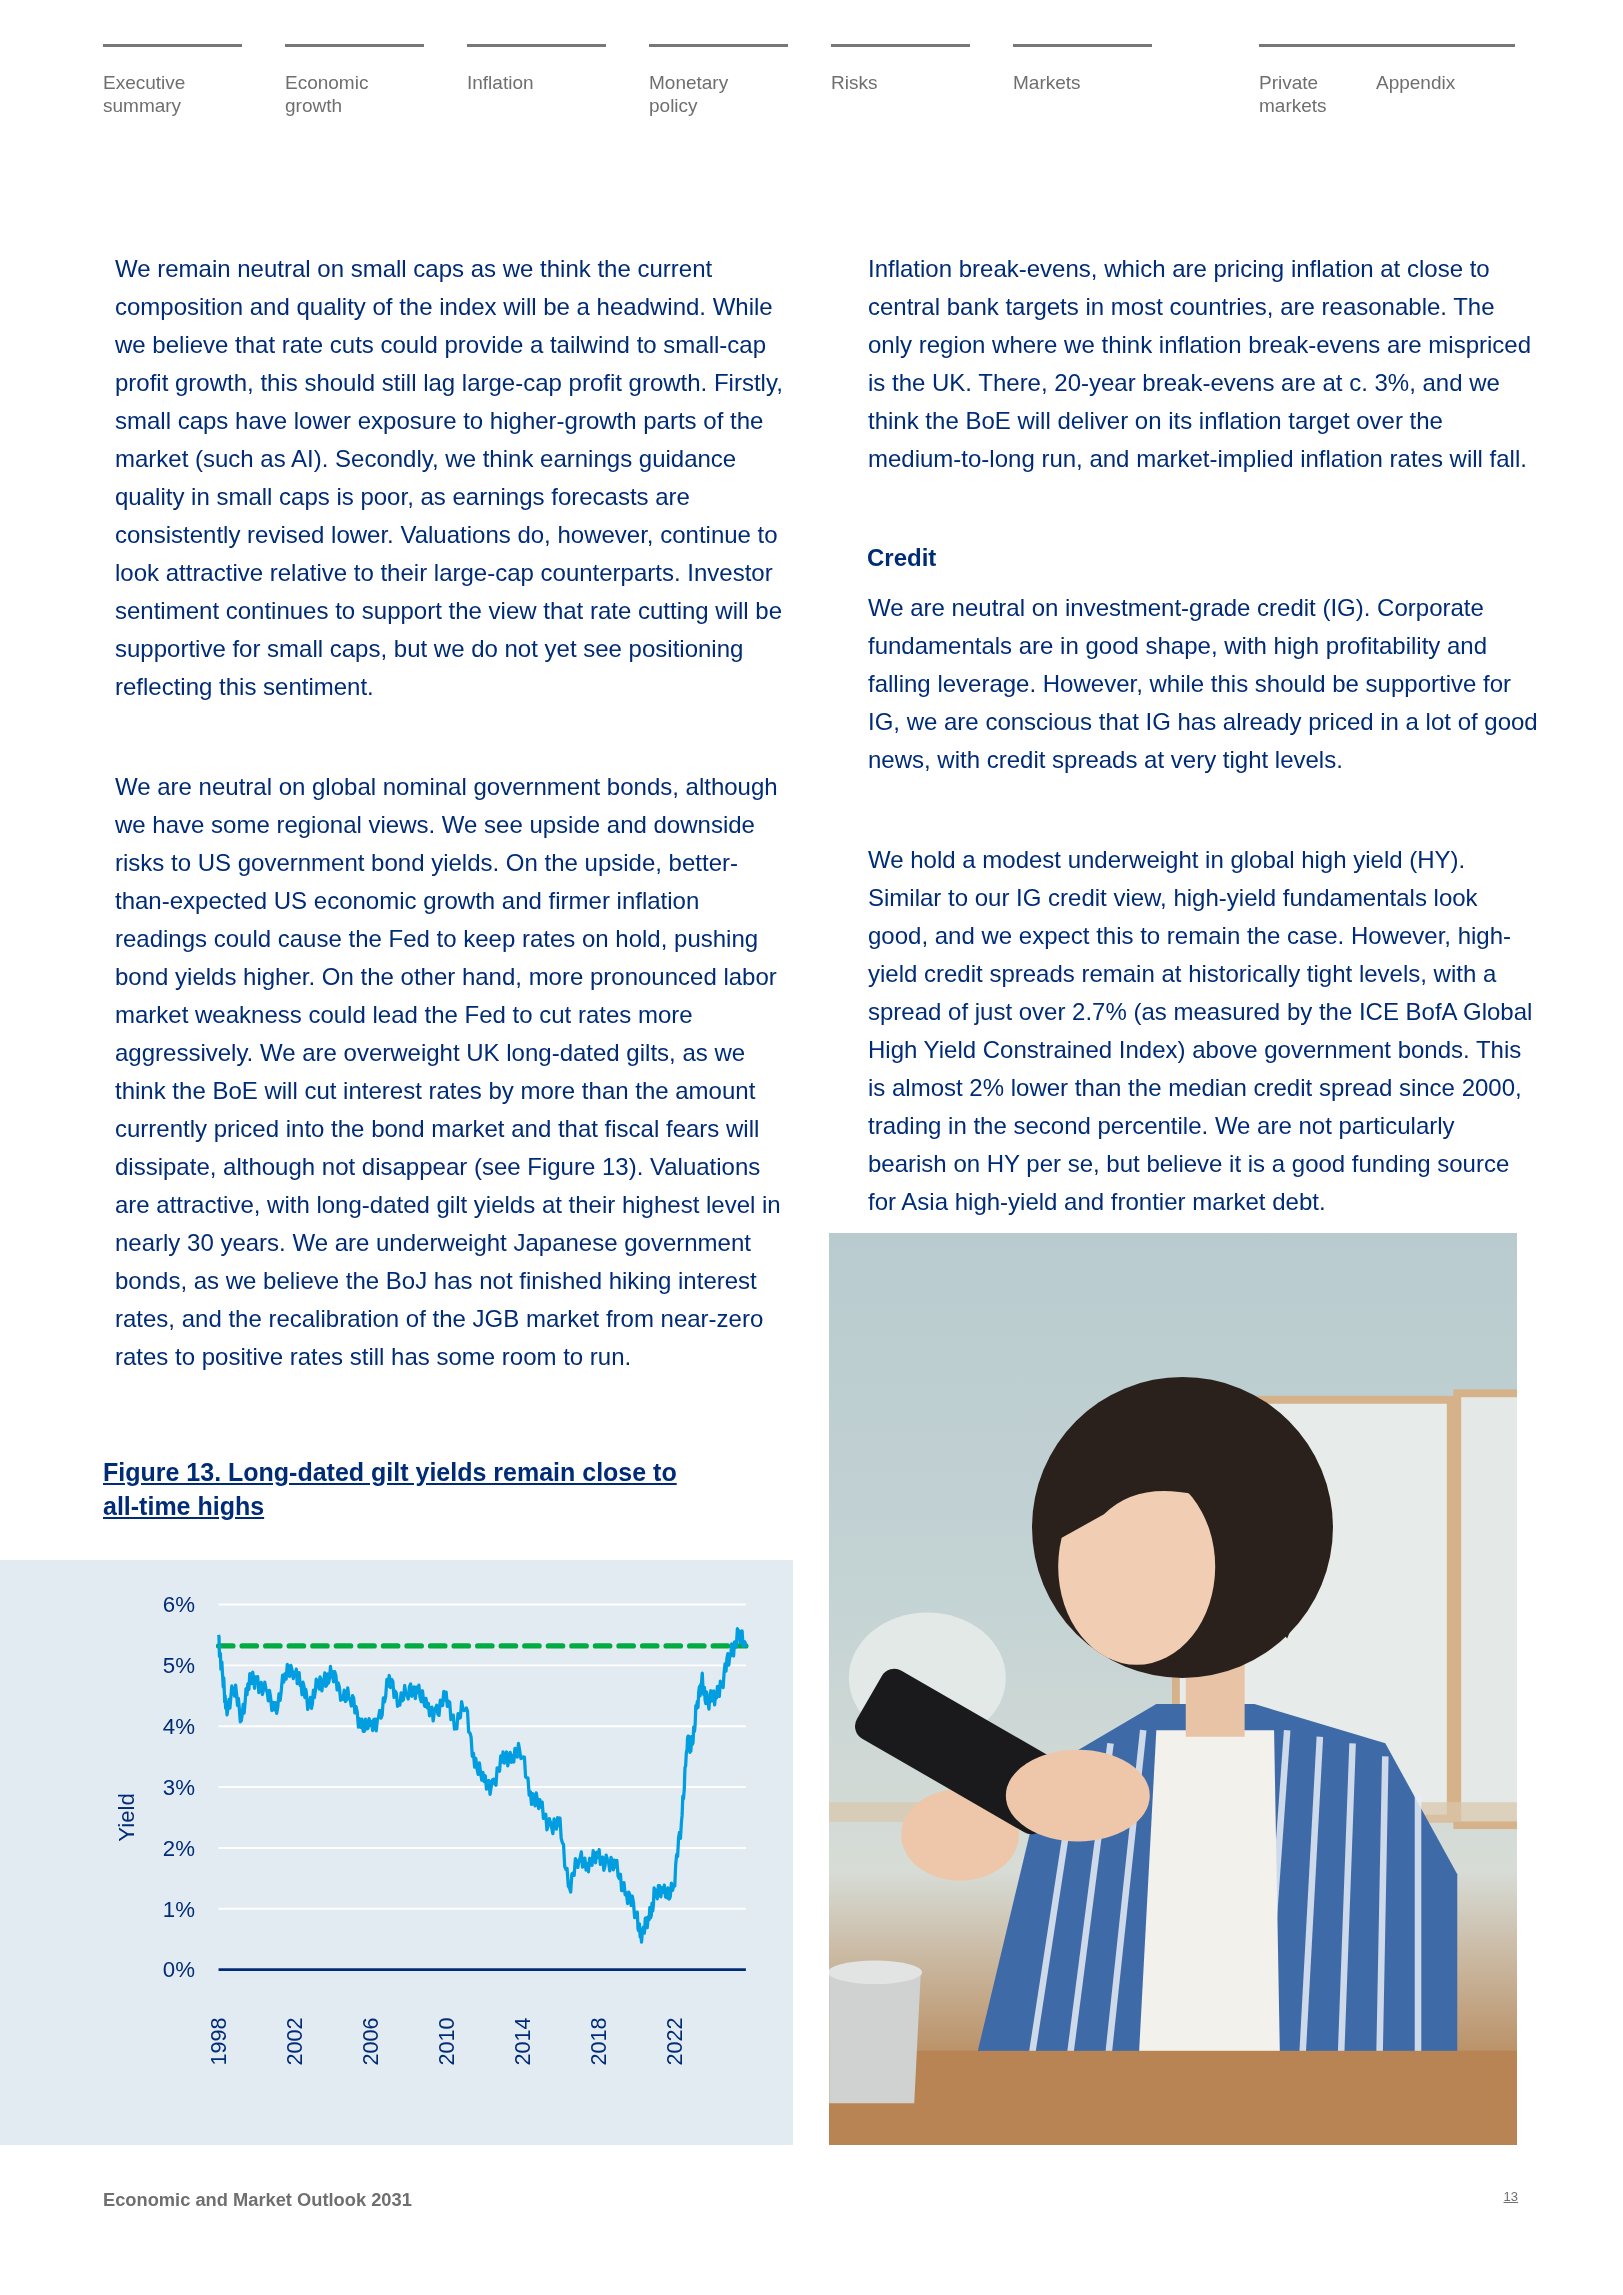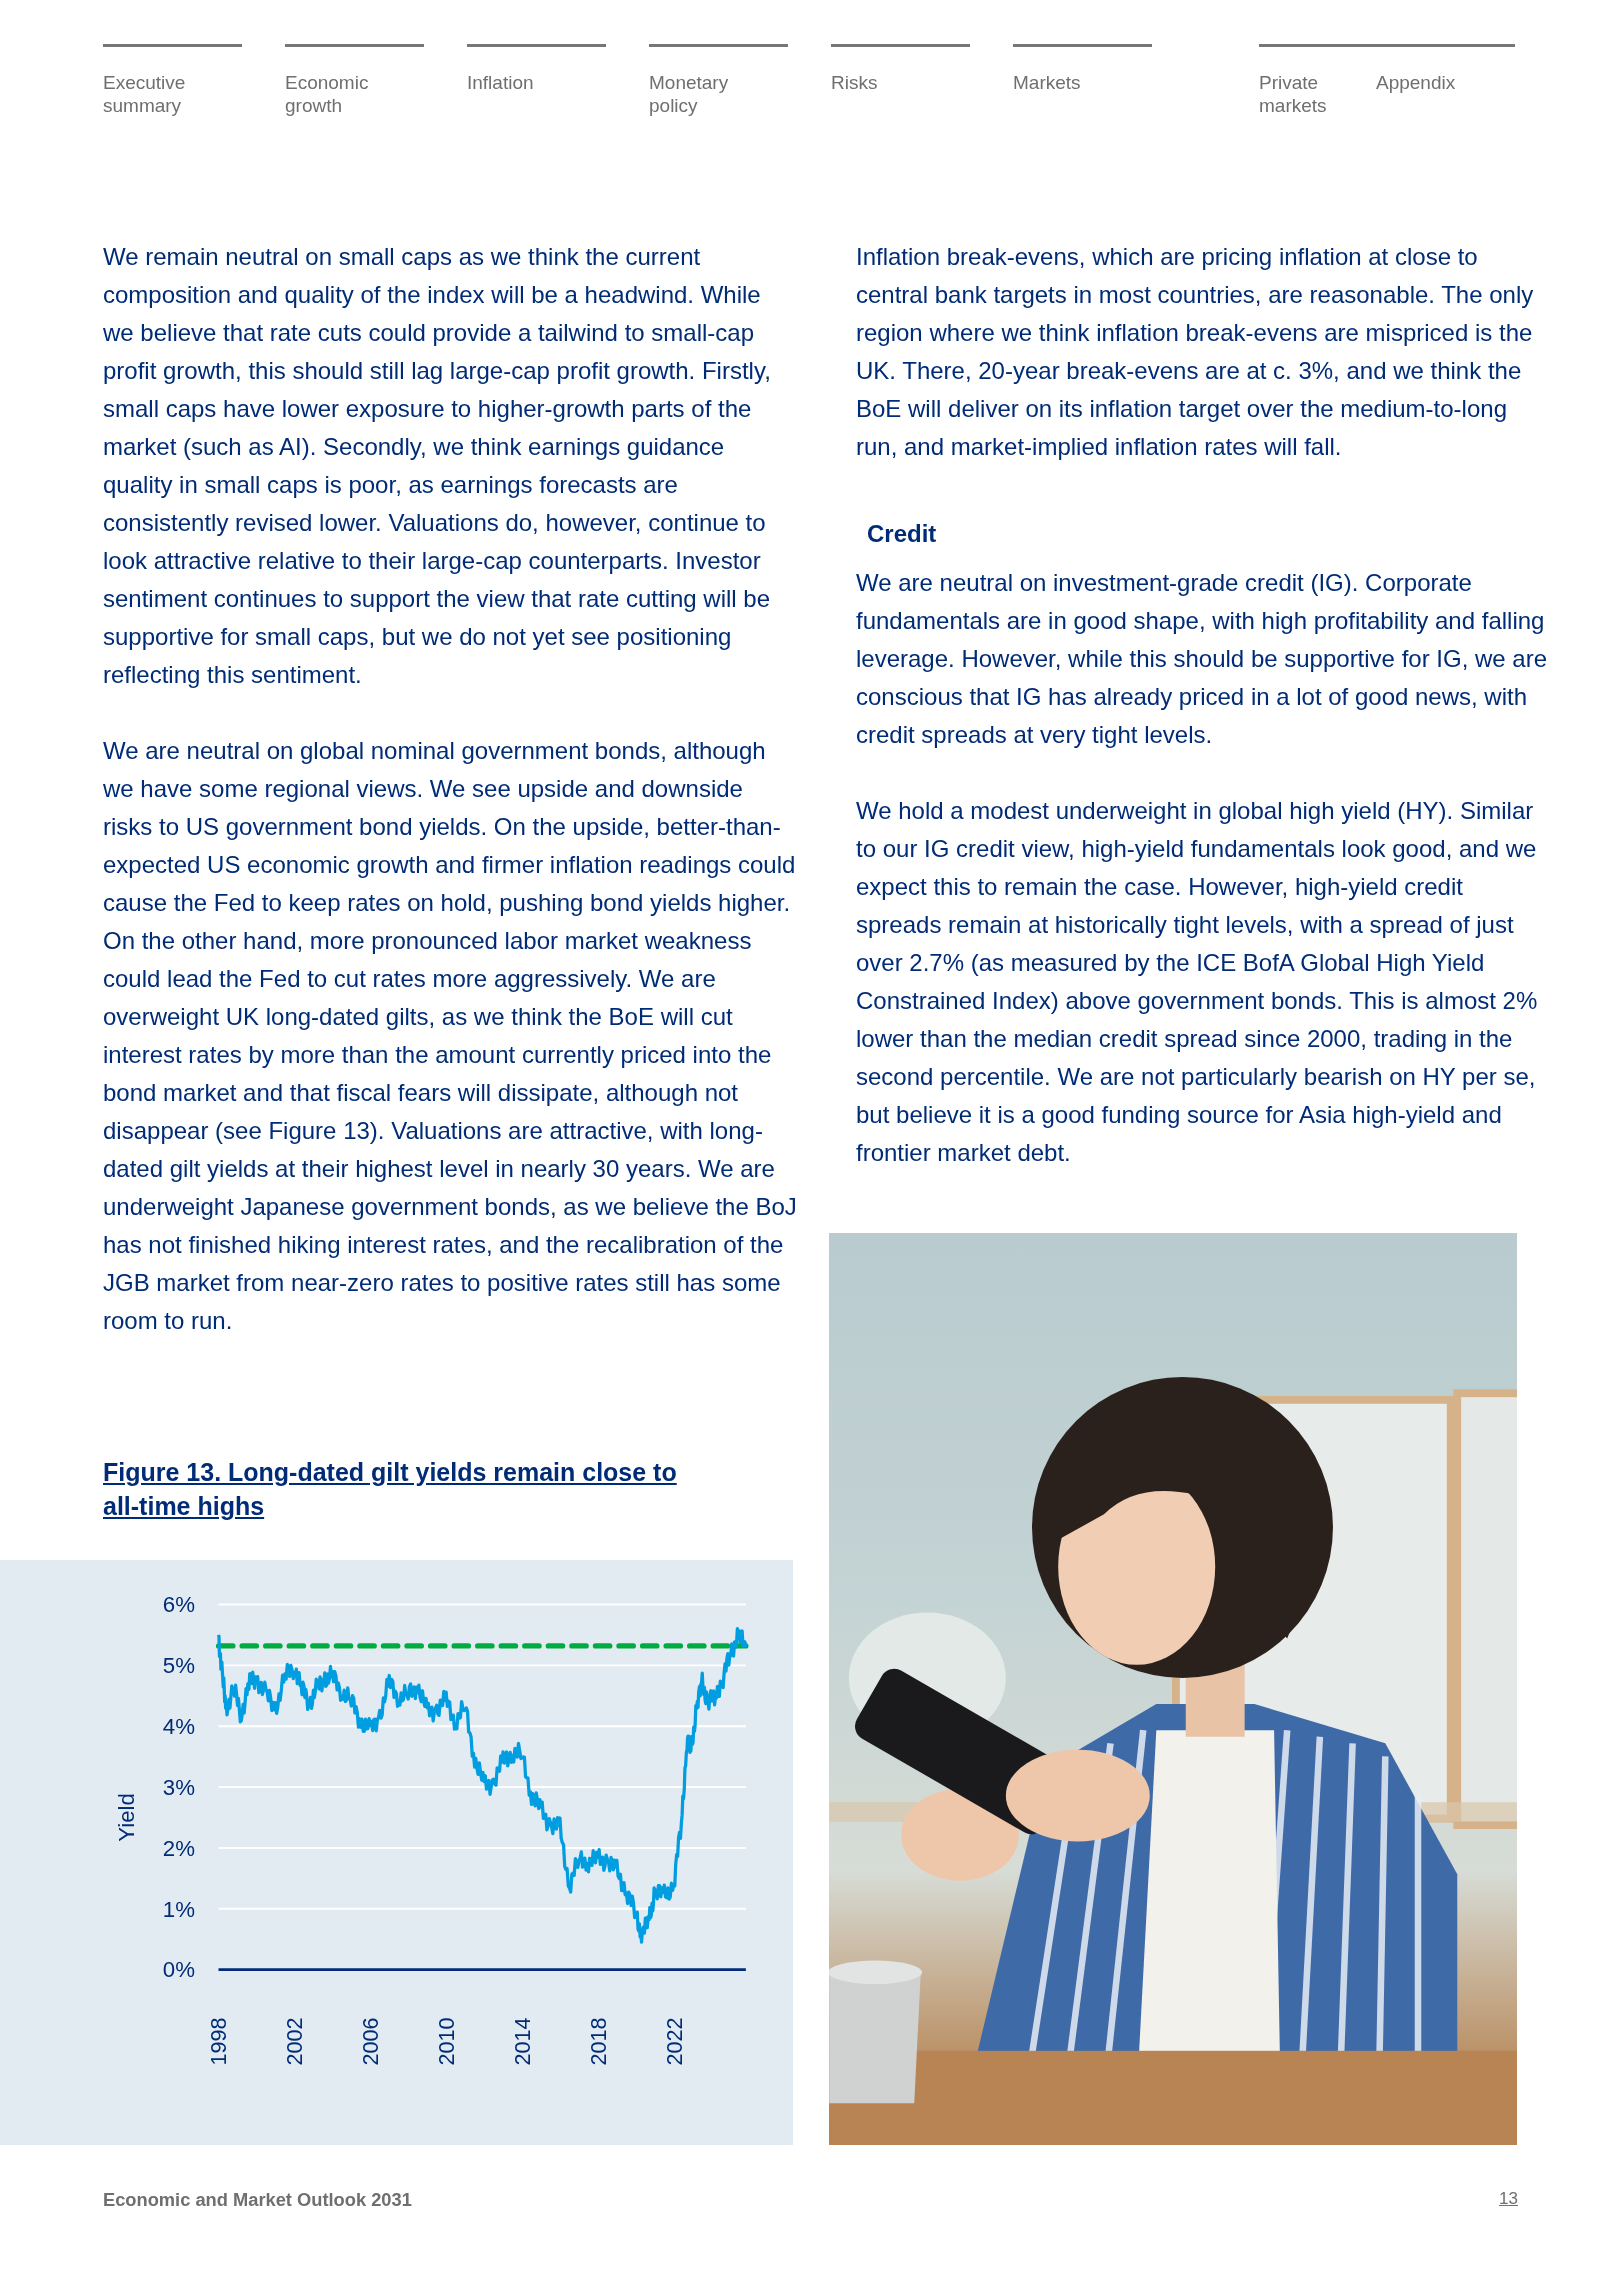--- a/index.html
+++ b/index.html
@@ -4,36 +4,36 @@
 <style>
   html, body { margin:0; padding:0; background:#ffffff; }
   body { width:1623px; height:2295px; position:relative; overflow:hidden;
          font-family:"Liberation Sans", "DejaVu Sans", sans-serif; color:#002c77; }
   .nav { position:absolute; top:44px; left:103px; width:1417px; height:65px; }
   .nav-item { position:absolute; top:0; width:139px; }
   .nav-bar { height:2.6px; background:#777777; }
   .nav-label { margin-top:24px; font-size:19px; line-height:23.6px; color:#6f6f6f; white-space:pre-line; }
 
   .col { position:absolute; font-size:24px; line-height:38px; color:#002c77; }
-  .col p { margin:0; }
+  .col p { margin:12px; }
   .col .gap { height:38px; }
   .col h3 { margin:11px; font-size:24px; line-height:38px; font-weight:bold; }
   .left { left:103px; top:238px; width:694px; }
   .right { left:856px; top:238px; width:694px; }
 
   .fig-title { position:absolute; left:103px; top:1455px; width:589px; font-size:25px; line-height:34px; font-weight:bold; color:#002c77;text-decoration:underline; }
 
   .chart-panel { position:absolute; left:0; top:1560px; width:793px; height:585px; background:#e3ebf2; }
   .chart-svg { position:absolute; left:0; top:0; }
 
   .photo { position:absolute; left:829px; top:1233px; width:688px; height:912px; overflow:hidden;
            background:linear-gradient(180deg,#b9cbcf 0%,#c4d3d4 40%,#d7dcd6 70%,#b88a5c 92%,#a9784b 100%); }
 
   .footer-title { position:absolute; left:103px; top:2189px; font-size:18.3px; font-weight:bold; color:#6f6f6f; }
-  .footer-page { position:absolute; right:105px; top:2189px; font-size:17px; color:#6f6f6f;text-decoration:underline; }
+  .footer-page { position:absolute; right:105px; top:2189px; font-size:13px; color:#6f6f6f;text-decoration:underline; }
 </style>
 </head>
 <body>
 
 <div class="nav">
   <div class="nav-item" style="left:0px">
     <div class="nav-bar"></div>
     <div class="nav-label">Executive
 summary</div>
   </div>

